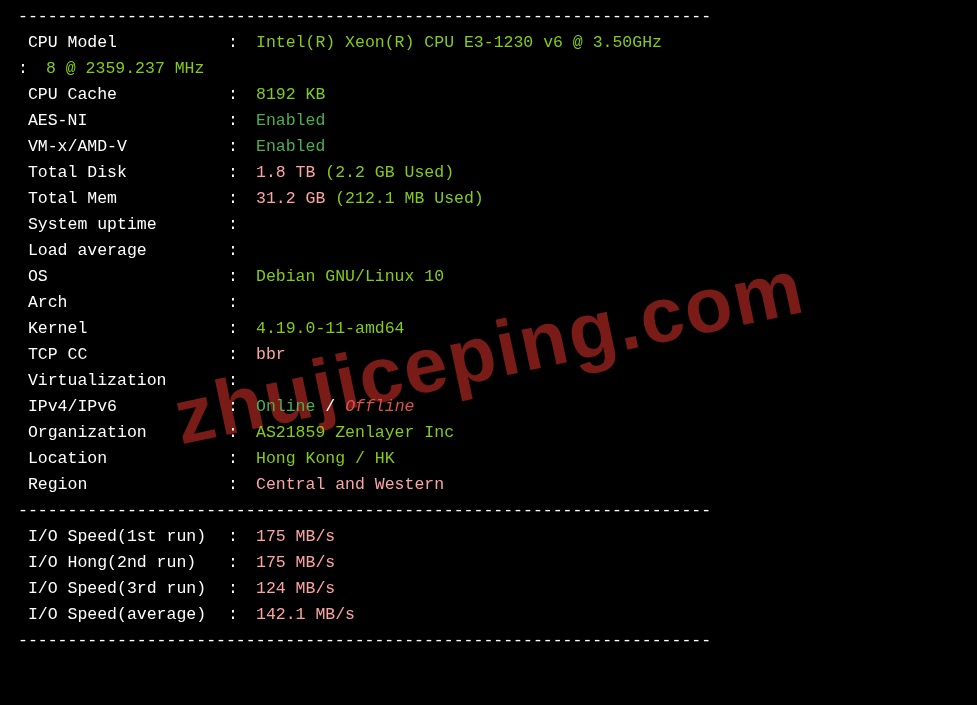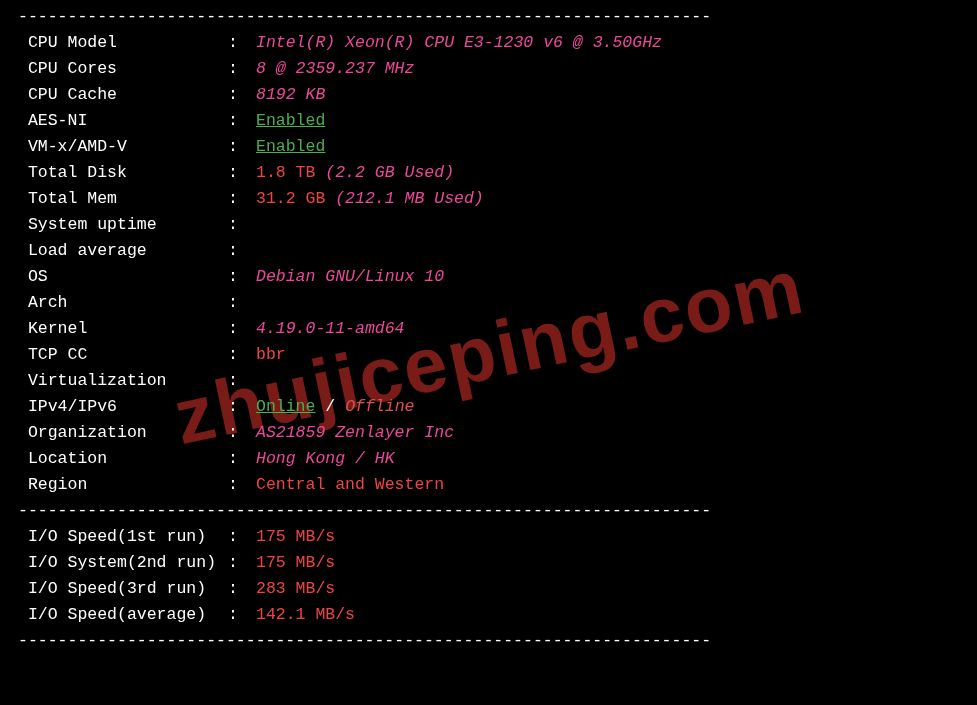--- a/index.html
+++ b/index.html
@@ -40,23 +40,23 @@
       flex-shrink: 0;
     }
     .colon {
       color: #fff;
       width: 28px;
       flex-shrink: 0;
     }
     .value {
       flex: 1;
     }
-    .cyan { color: #ec4899; font-style: italic; }
-    .green { color: #4caf50; text-decoration: underline; }
-    .yellow { color: #ef4444; }
+    .cyan { color: #84cc16; }
+    .green { color: #4caf50; }
+    .yellow { color: #fca5a5; }
     .red { color: #d9534f; font-style: italic; }
     .white { color: #fff; }
     .watermark {
       position: absolute;
       top: 50%;
       left: 50%;
       transform: translate(-50%, -56%) rotate(-12deg);
       font-size: 78px;
       font-weight: bold;
       color: rgba(220, 50, 40, 0.55);
@@ -69,39 +69,39 @@
   </style>
 </head>
 <body>
 
 <div class="watermark">zhujiceping.com</div>
 
 <div class="terminal">
   <div class="divider">----------------------------------------------------------------------</div>
   <div id="main-rows">
       <div class="row"><span class="label white"> CPU Model</span><span class="colon white">: </span><span class="value"><span class="cyan">Intel(R) Xeon(R) CPU E3-1230 v6 @ 3.50GHz</span></span></div>
-      <div class="row"><span class="label white"> CPU Cores</span><span class="colon white">: </span><span class="value"><span class="cyan">8 @ 2359.237 MHz</span></span></div>
+      <div class="row"><span class="colon white">: </span><span class="value"><span class="cyan">8 @ 2359.237 MHz</span></span></div>
       <div class="row"><span class="label white"> CPU Cache</span><span class="colon white">: </span><span class="value"><span class="cyan">8192 KB</span></span></div>
       <div class="row"><span class="label white"> AES-NI</span><span class="colon white">: </span><span class="value"><span class="green">Enabled</span></span></div>
       <div class="row"><span class="label white"> VM-x/AMD-V</span><span class="colon white">: </span><span class="value"><span class="green">Enabled</span></span></div>
       <div class="row"><span class="label white"> Total Disk</span><span class="colon white">: </span><span class="value"><span class="yellow">1.8 TB </span><span class="cyan">(2.2 GB Used)</span></span></div>
       <div class="row"><span class="label white"> Total Mem</span><span class="colon white">: </span><span class="value"><span class="yellow">31.2 GB </span><span class="cyan">(212.1 MB Used)</span></span></div>
       <div class="row"><span class="label white"> System uptime</span><span class="colon white">: </span></div>
       <div class="row"><span class="label white"> Load average</span><span class="colon white">: </span></div>
       <div class="row"><span class="label white"> OS</span><span class="colon white">: </span><span class="value"><span class="cyan">Debian GNU/Linux 10</span></span></div>
       <div class="row"><span class="label white"> Arch</span><span class="colon white">: </span></div>
       <div class="row"><span class="label white"> Kernel</span><span class="colon white">: </span><span class="value"><span class="cyan">4.19.0-11-amd64</span></span></div>
       <div class="row"><span class="label white"> TCP CC</span><span class="colon white">: </span><span class="value"><span class="yellow">bbr</span></span></div>
       <div class="row"><span class="label white"> Virtualization</span><span class="colon white">: </span></div>
       <div class="row"><span class="label white"> IPv4/IPv6</span><span class="colon white">: </span><span class="value"><span class="green">Online</span><span class="white"> / </span><span class="red">Offline</span></span></div>
       <div class="row"><span class="label white"> Organization</span><span class="colon white">: </span><span class="value"><span class="cyan">AS21859 Zenlayer Inc</span></span></div>
       <div class="row"><span class="label white"> Location</span><span class="colon white">: </span><span class="value"><span class="cyan">Hong Kong / HK</span></span></div>
       <div class="row"><span class="label white"> Region</span><span class="colon white">: </span><span class="value"><span class="yellow">Central and Western</span></span></div>
     </div>
   <div class="divider">----------------------------------------------------------------------</div>
   <div id="io-rows">
       <div class="row"><span class="label white"> I/O Speed(1st run)</span><span class="colon white">: </span><span class="value"><span class="yellow">175 MB/s</span></span></div>
-      <div class="row"><span class="label white"> I/O System(2nd run)</span><span class="colon white">: </span><span class="value"><span class="yellow">175 MB/s</span></span></div>
-      <div class="row"><span class="label white"> I/O Speed(3rd run)</span><span class="colon white">: </span><span class="value"><span class="yellow">283 MB/s</span></span></div>
+      <div class="row"><span class="label white"> I/O Hong(2nd run)</span><span class="colon white">: </span><span class="value"><span class="yellow">175 MB/s</span></span></div>
+      <div class="row"><span class="label white"> I/O Speed(3rd run)</span><span class="colon white">: </span><span class="value"><span class="yellow">124 MB/s</span></span></div>
       <div class="row"><span class="label white"> I/O Speed(average)</span><span class="colon white">: </span><span class="value"><span class="yellow">142.1 MB/s</span></span></div>
     </div>
   <div class="divider">----------------------------------------------------------------------</div>
 </div>
 
 </body></html>

